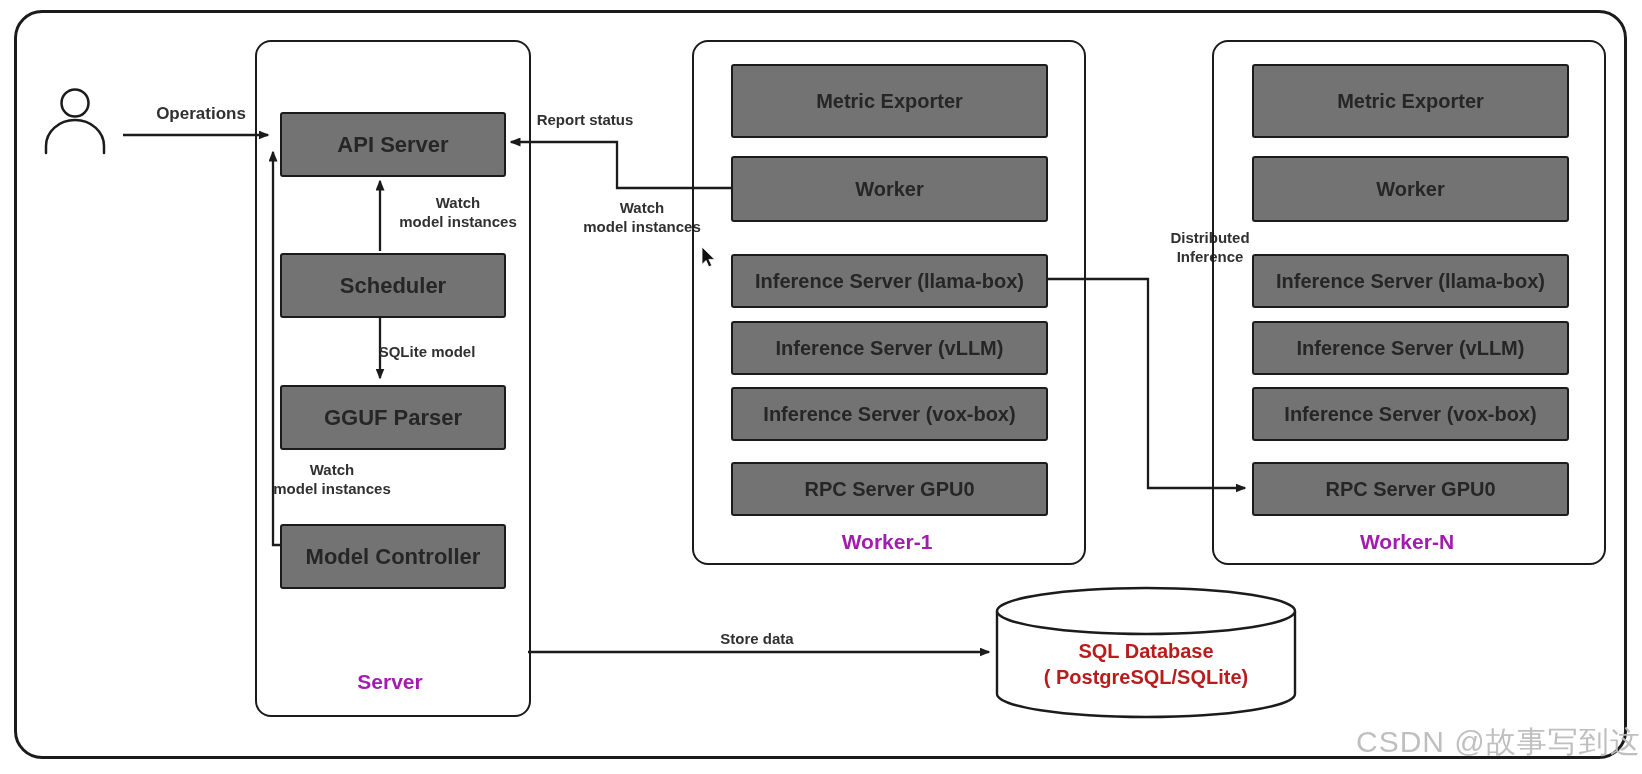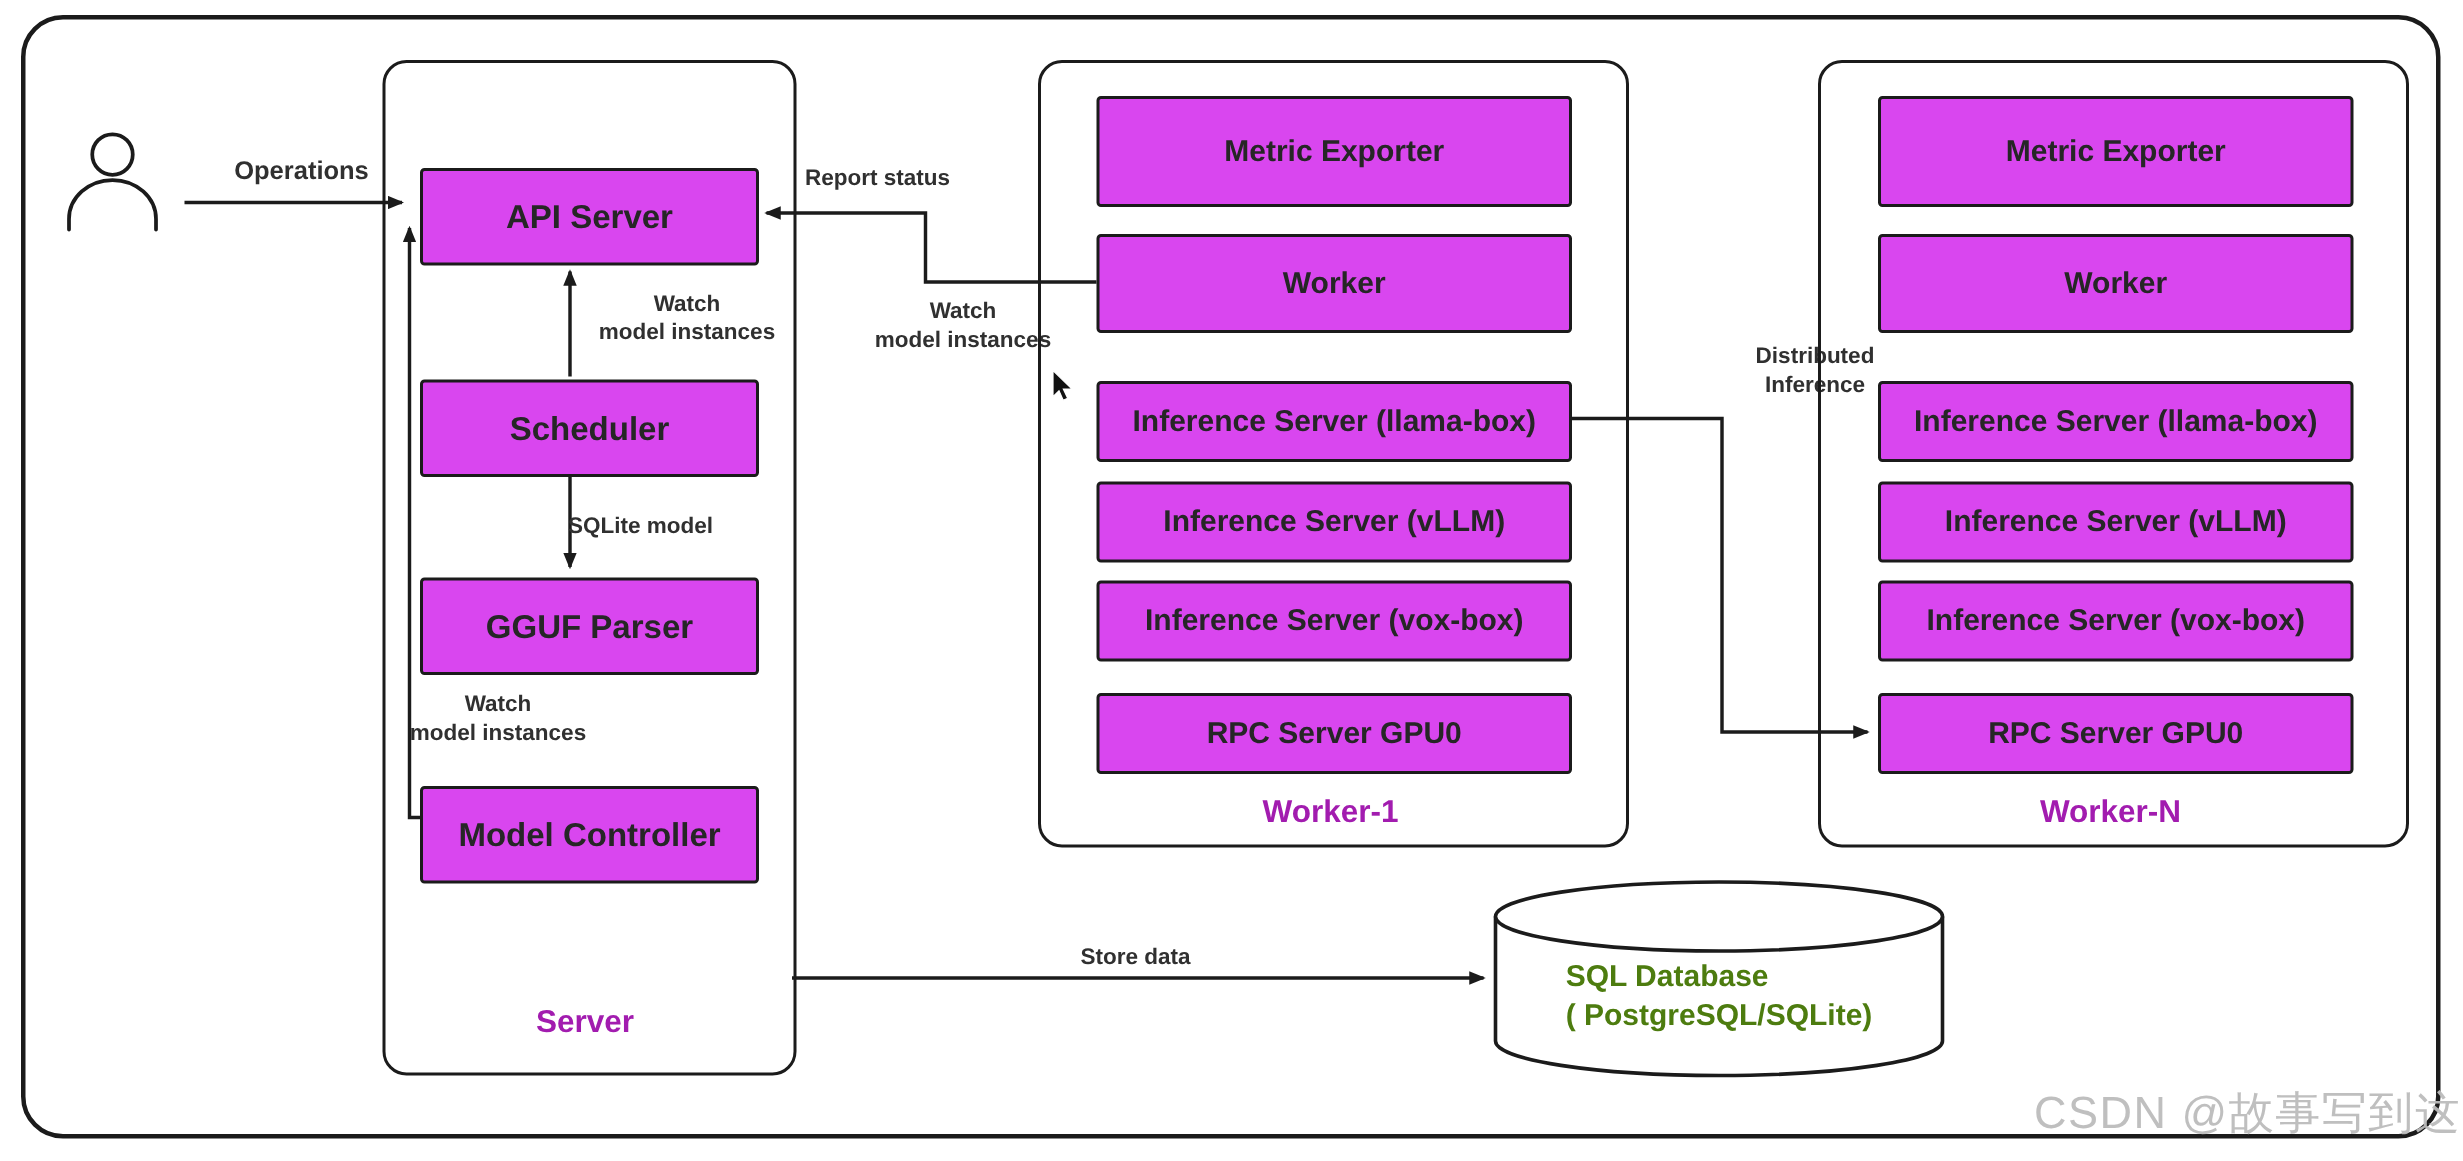--- a/index.html
+++ b/index.html
@@ -29,21 +29,21 @@
   .container {
     position: absolute;
     border: 2.6px solid #1b1b1b;
     border-radius: 16px;
     background: transparent;
   }
   .node {
     position: absolute;
     border: 2.5px solid #1b1b1b;
     border-radius: 3px;
-    background: #d946ef;
+    background: #737373;
     display: flex;
     align-items: center;
     justify-content: center;
     font-weight: 600;
     color: #262626;
     text-align: center;
   }
   .node.big { font-size: 22px; text-align: center; }
   .node.med { font-size: 20px; }
   .container-title {
@@ -63,22 +63,22 @@
     text-align: center;
     white-space: pre-line;
     line-height: 1.25;
   }
   .edge-label.lg { font-size: 17px; }
   .db-label {
     position: absolute;
     transform: translate(-50%, -50%);
     font-size: 20px;
     font-weight: 600;
-    color: #4d7c0f;
-    text-align: left;
+    color: #b91c1c;
+    text-align: center;
     white-space: pre-line;
     line-height: 1.3;
   }
   .watermark {
     position: absolute;
     left: 1356px;
     top: 722px;
     font-size: 30px;
     font-weight: 400;
     letter-spacing: 1px;

